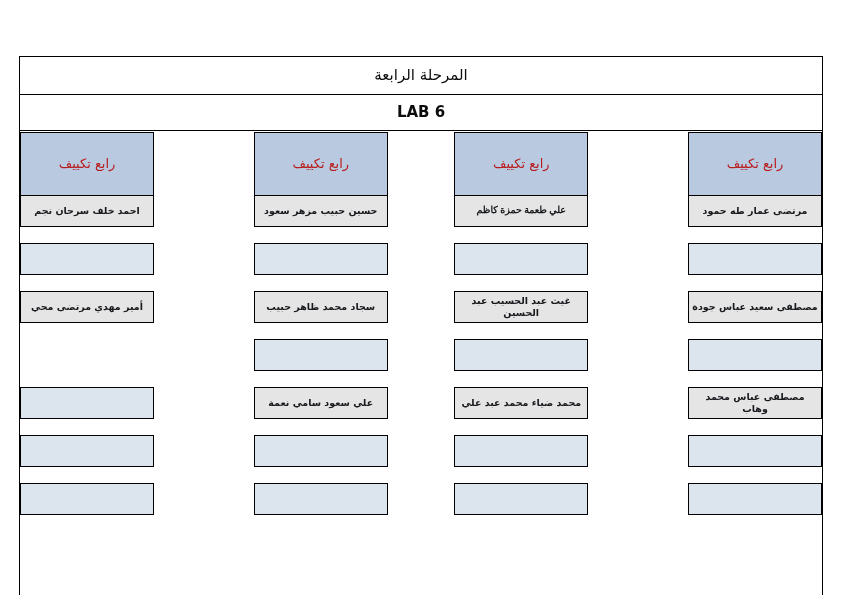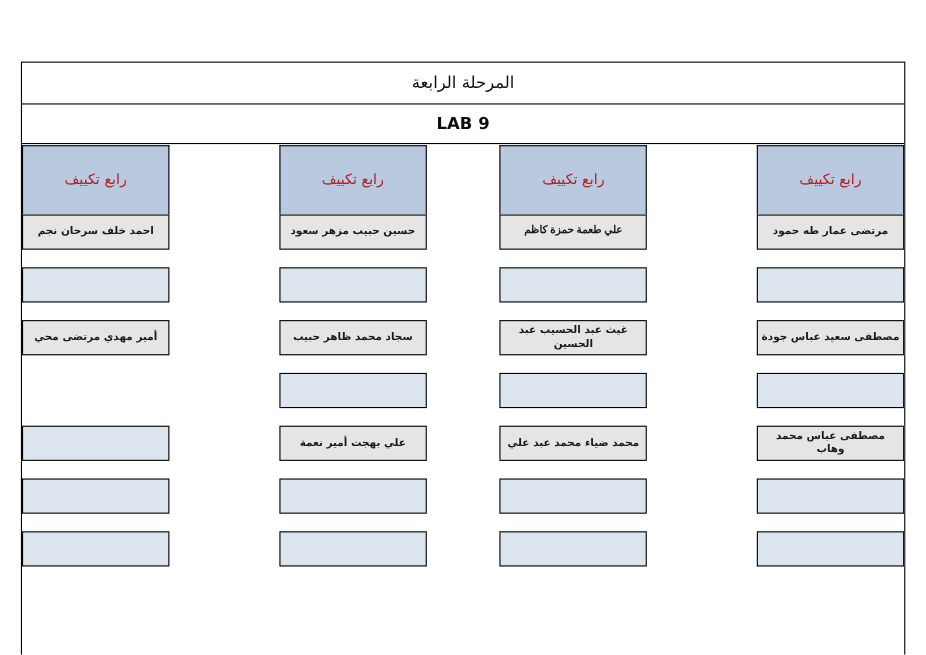--- a/index.html
+++ b/index.html
@@ -123,21 +123,21 @@
 </head>
 <body>
 
 <div class="sheet">
 
   <div class="title-row stage">
     <span class="title-text">المرحلة الرابعة</span>
   </div>
 
   <div class="title-row lab">
-    <span class="title-text">LAB 9</span>
+    <span class="title-text">LAB 6</span>
   </div>
 
   <div class="columns">
       <div class="column">
         <div class="cellwrap" style="top: 0px;">
           <div class="cell head">رابع تكييف</div>
         </div>
         <div class="cellwrap" style="top: 63px;">
           <div class="cell name">مرتضى عمار طه حمود</div>
         </div>
@@ -196,21 +196,21 @@
         <div class="cellwrap" style="top: 111px;">
           <div class="cell empty"></div>
         </div>
         <div class="cellwrap" style="top: 159px;">
           <div class="cell name">سجاد محمد ظاهر حبيب</div>
         </div>
         <div class="cellwrap" style="top: 207px;">
           <div class="cell empty"></div>
         </div>
         <div class="cellwrap" style="top: 255px;">
-          <div class="cell name">علي بهجت أمير نعمة</div>
+          <div class="cell name">علي سعود سامي نعمة</div>
         </div>
         <div class="cellwrap" style="top: 303px;">
           <div class="cell empty"></div>
         </div>
         <div class="cellwrap" style="top: 351px;">
           <div class="cell empty"></div>
         </div>
       </div>
       <div class="column">
         <div class="cellwrap" style="top: 0px;">

